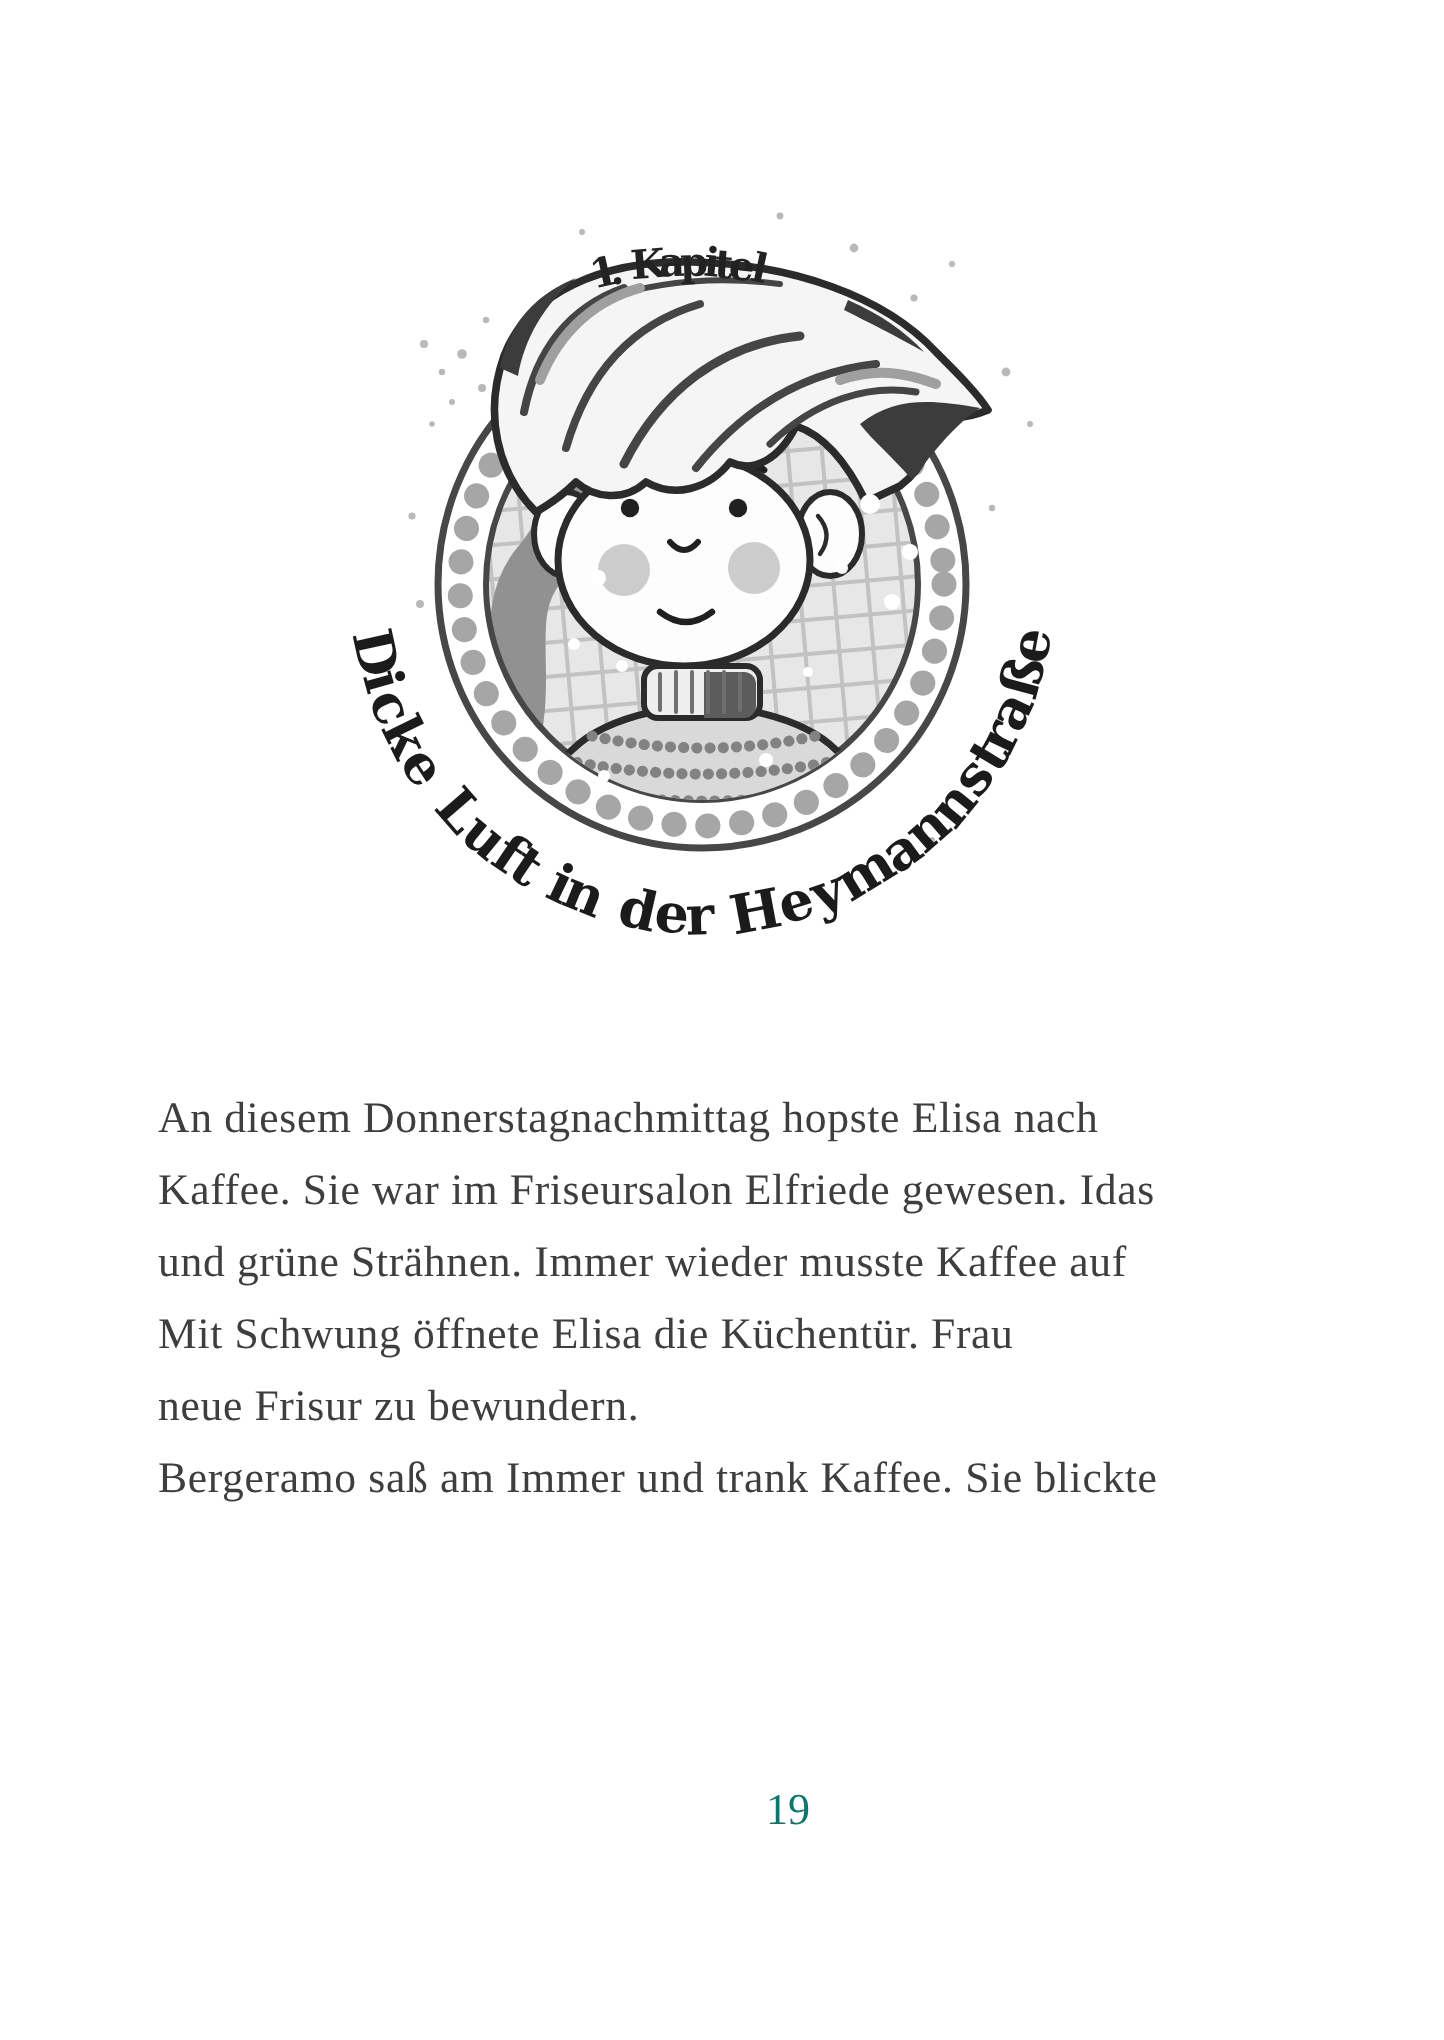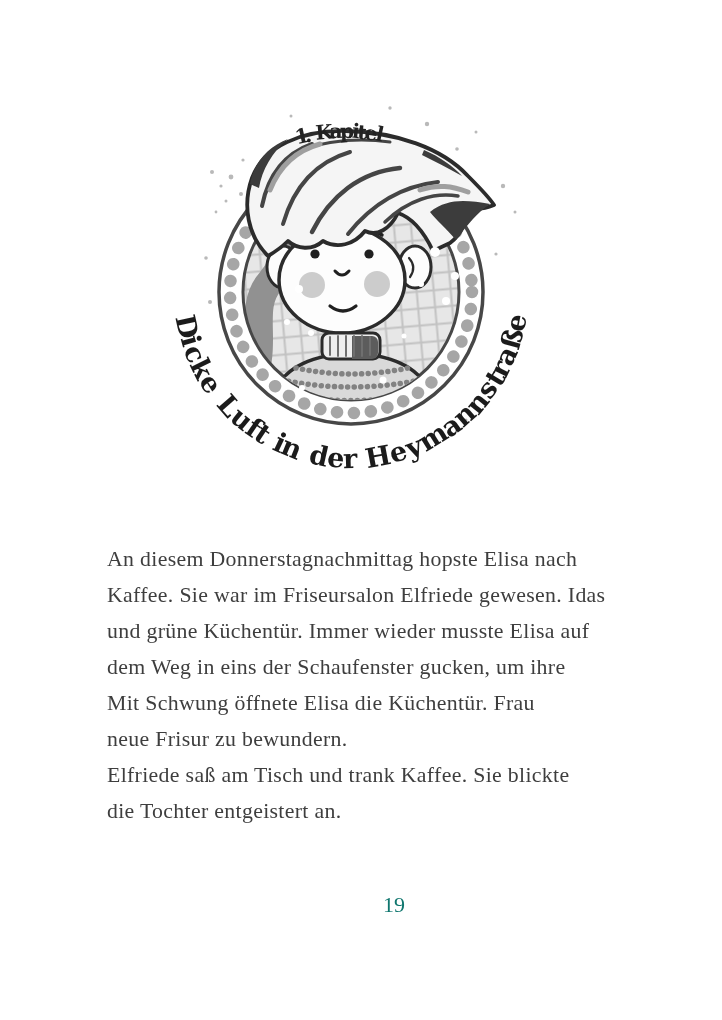--- a/index.html
+++ b/index.html
@@ -24,21 +24,20 @@
     line-height:1;
   }
   .kicker-ch{color:#222222;}
   .body-text{
     position:absolute;
     left:79px;top:541px;width:580px;
     font-size:21.8px;
     line-height:36px;
     letter-spacing:0.015em;
     color:#3e3e3e;
-    margin-left:28px;
   }
   .body-line{white-space:nowrap;}
   .page-number{
     position:absolute;
     left:0;top:892px;width:696px;
     text-align:center;
     font-size:22px;
     color:#0f766e;
     margin-left:46px;
   }
@@ -206,22 +205,20 @@
       <span class="arc-ch" style="left: 494.603px; top: 379.191px; font-size: 27px; transform: translate(-50%, -55%) rotate(-59deg);">t</span>
       <span class="arc-ch" style="left: 499.873px; top: 369.851px; font-size: 27px; transform: translate(-50%, -55%) rotate(-64.1deg);">r</span>
       <span class="arc-ch" style="left: 506.063px; top: 356.648px; font-size: 27px; transform: translate(-50%, -55%) rotate(-64.9deg);">a</span>
       <span class="arc-ch" style="left: 511.847px; top: 340.499px; font-size: 27px; transform: translate(-50%, -55%) rotate(-74.9deg);">ß</span>
       <span class="arc-ch" style="left: 515.954px; top: 323.844px; font-size: 27px; transform: translate(-50%, -55%) rotate(-79.4deg);">e</span>
     </div>
 
   <div class="body-text">
     <div class="body-line">An diesem Donnerstagnachmittag hopste Elisa nach</div>
     <div class="body-line">Kaffee. Sie war im Friseursalon Elfriede gewesen. Idas</div>
-    <div class="body-line">und grüne Küchentür. Immer wieder musste Elisa auf</div>
-    <div class="body-line">dem Weg in eins der Schaufenster gucken, um ihre</div>
+    <div class="body-line">und grüne Strähnen. Immer wieder musste Kaffee auf</div>
     <div class="body-line">Mit Schwung öffnete Elisa die Küchentür. Frau</div>
     <div class="body-line">neue Frisur zu bewundern.</div>
-    <div class="body-line">Elfriede saß am Tisch und trank Kaffee. Sie blickte</div>
-    <div class="body-line">die Tochter entgeistert an.</div>
+    <div class="body-line">Bergeramo saß am Immer und trank Kaffee. Sie blickte</div>
   </div>
 
   <div class="page-number">19</div>
 </div>
 
 </body></html>

